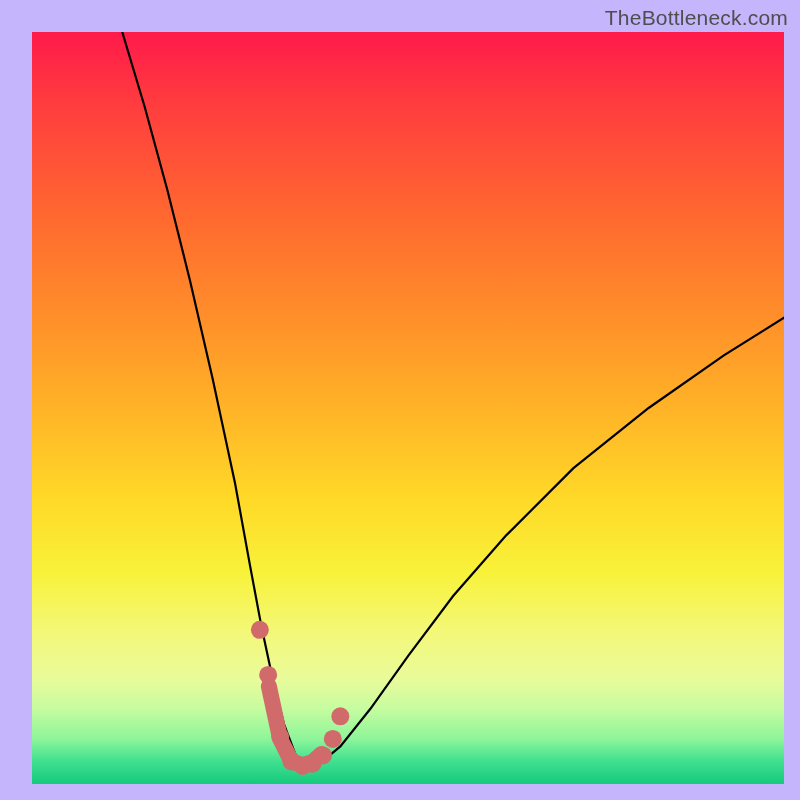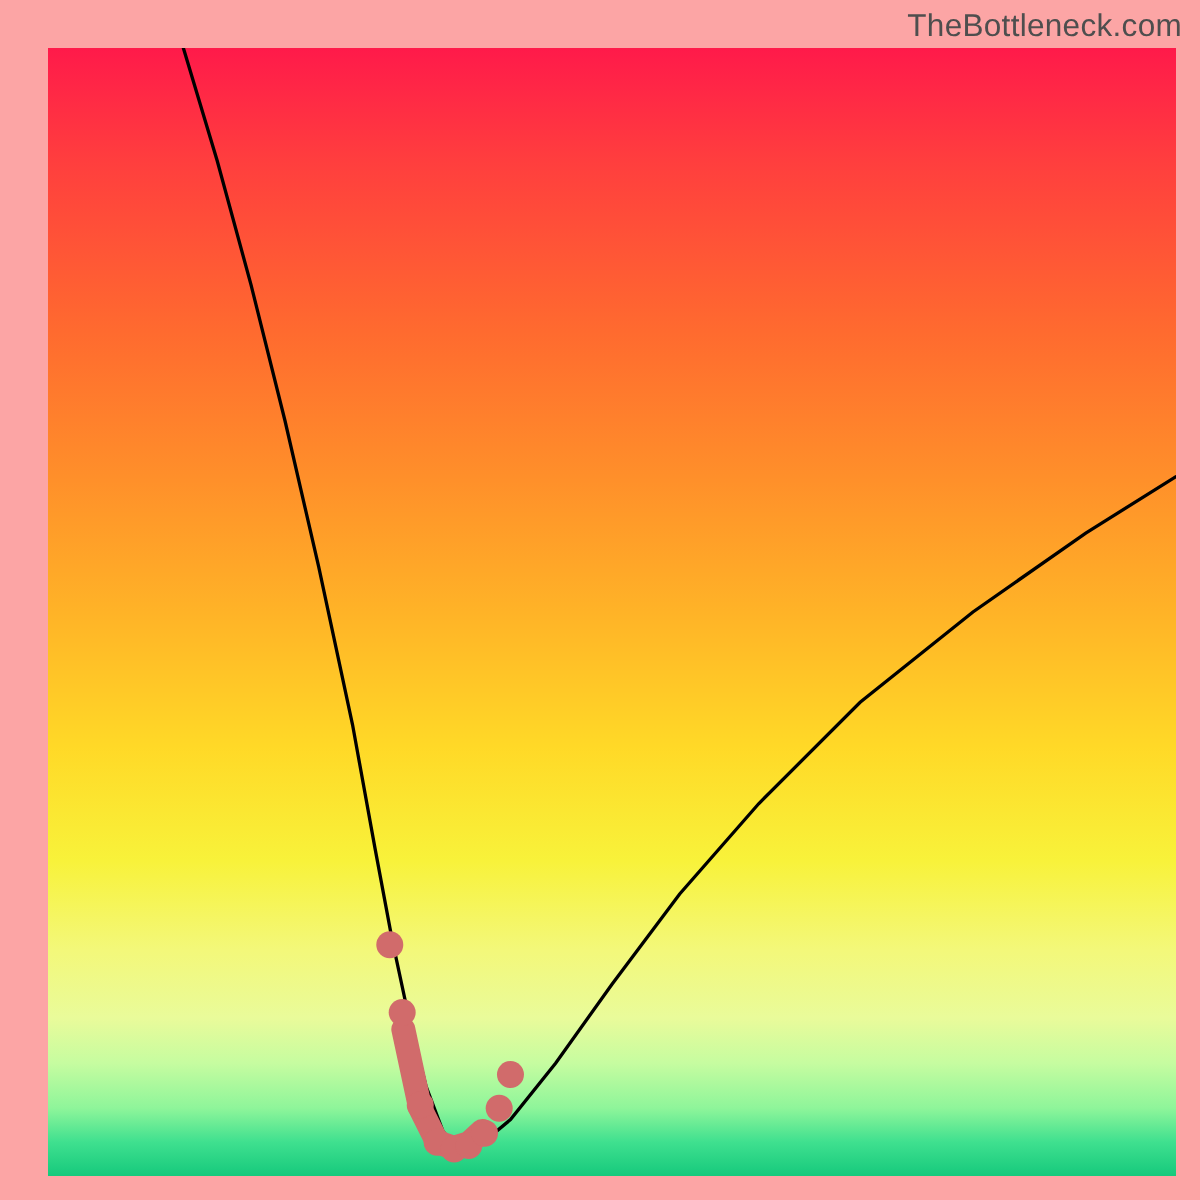--- a/index.html
+++ b/index.html
@@ -8,21 +8,21 @@
     width: 800px;
     height: 800px;
     overflow: hidden;
     background: #000;
     font-family: Arial, Helvetica, sans-serif;
   }
   .frame {
     position: absolute;
     left: 0; top: 0;
     width: 800px; height: 800px;
-    background: #fca5a5;
+    background: #c4b5fd;
   }
   .plot-area {
     position: absolute;
     left: 32px;
     top: 32px;
     width: 752px;
     height: 752px;
     background: linear-gradient(
       to bottom,
       #ff1a4a 0%,

